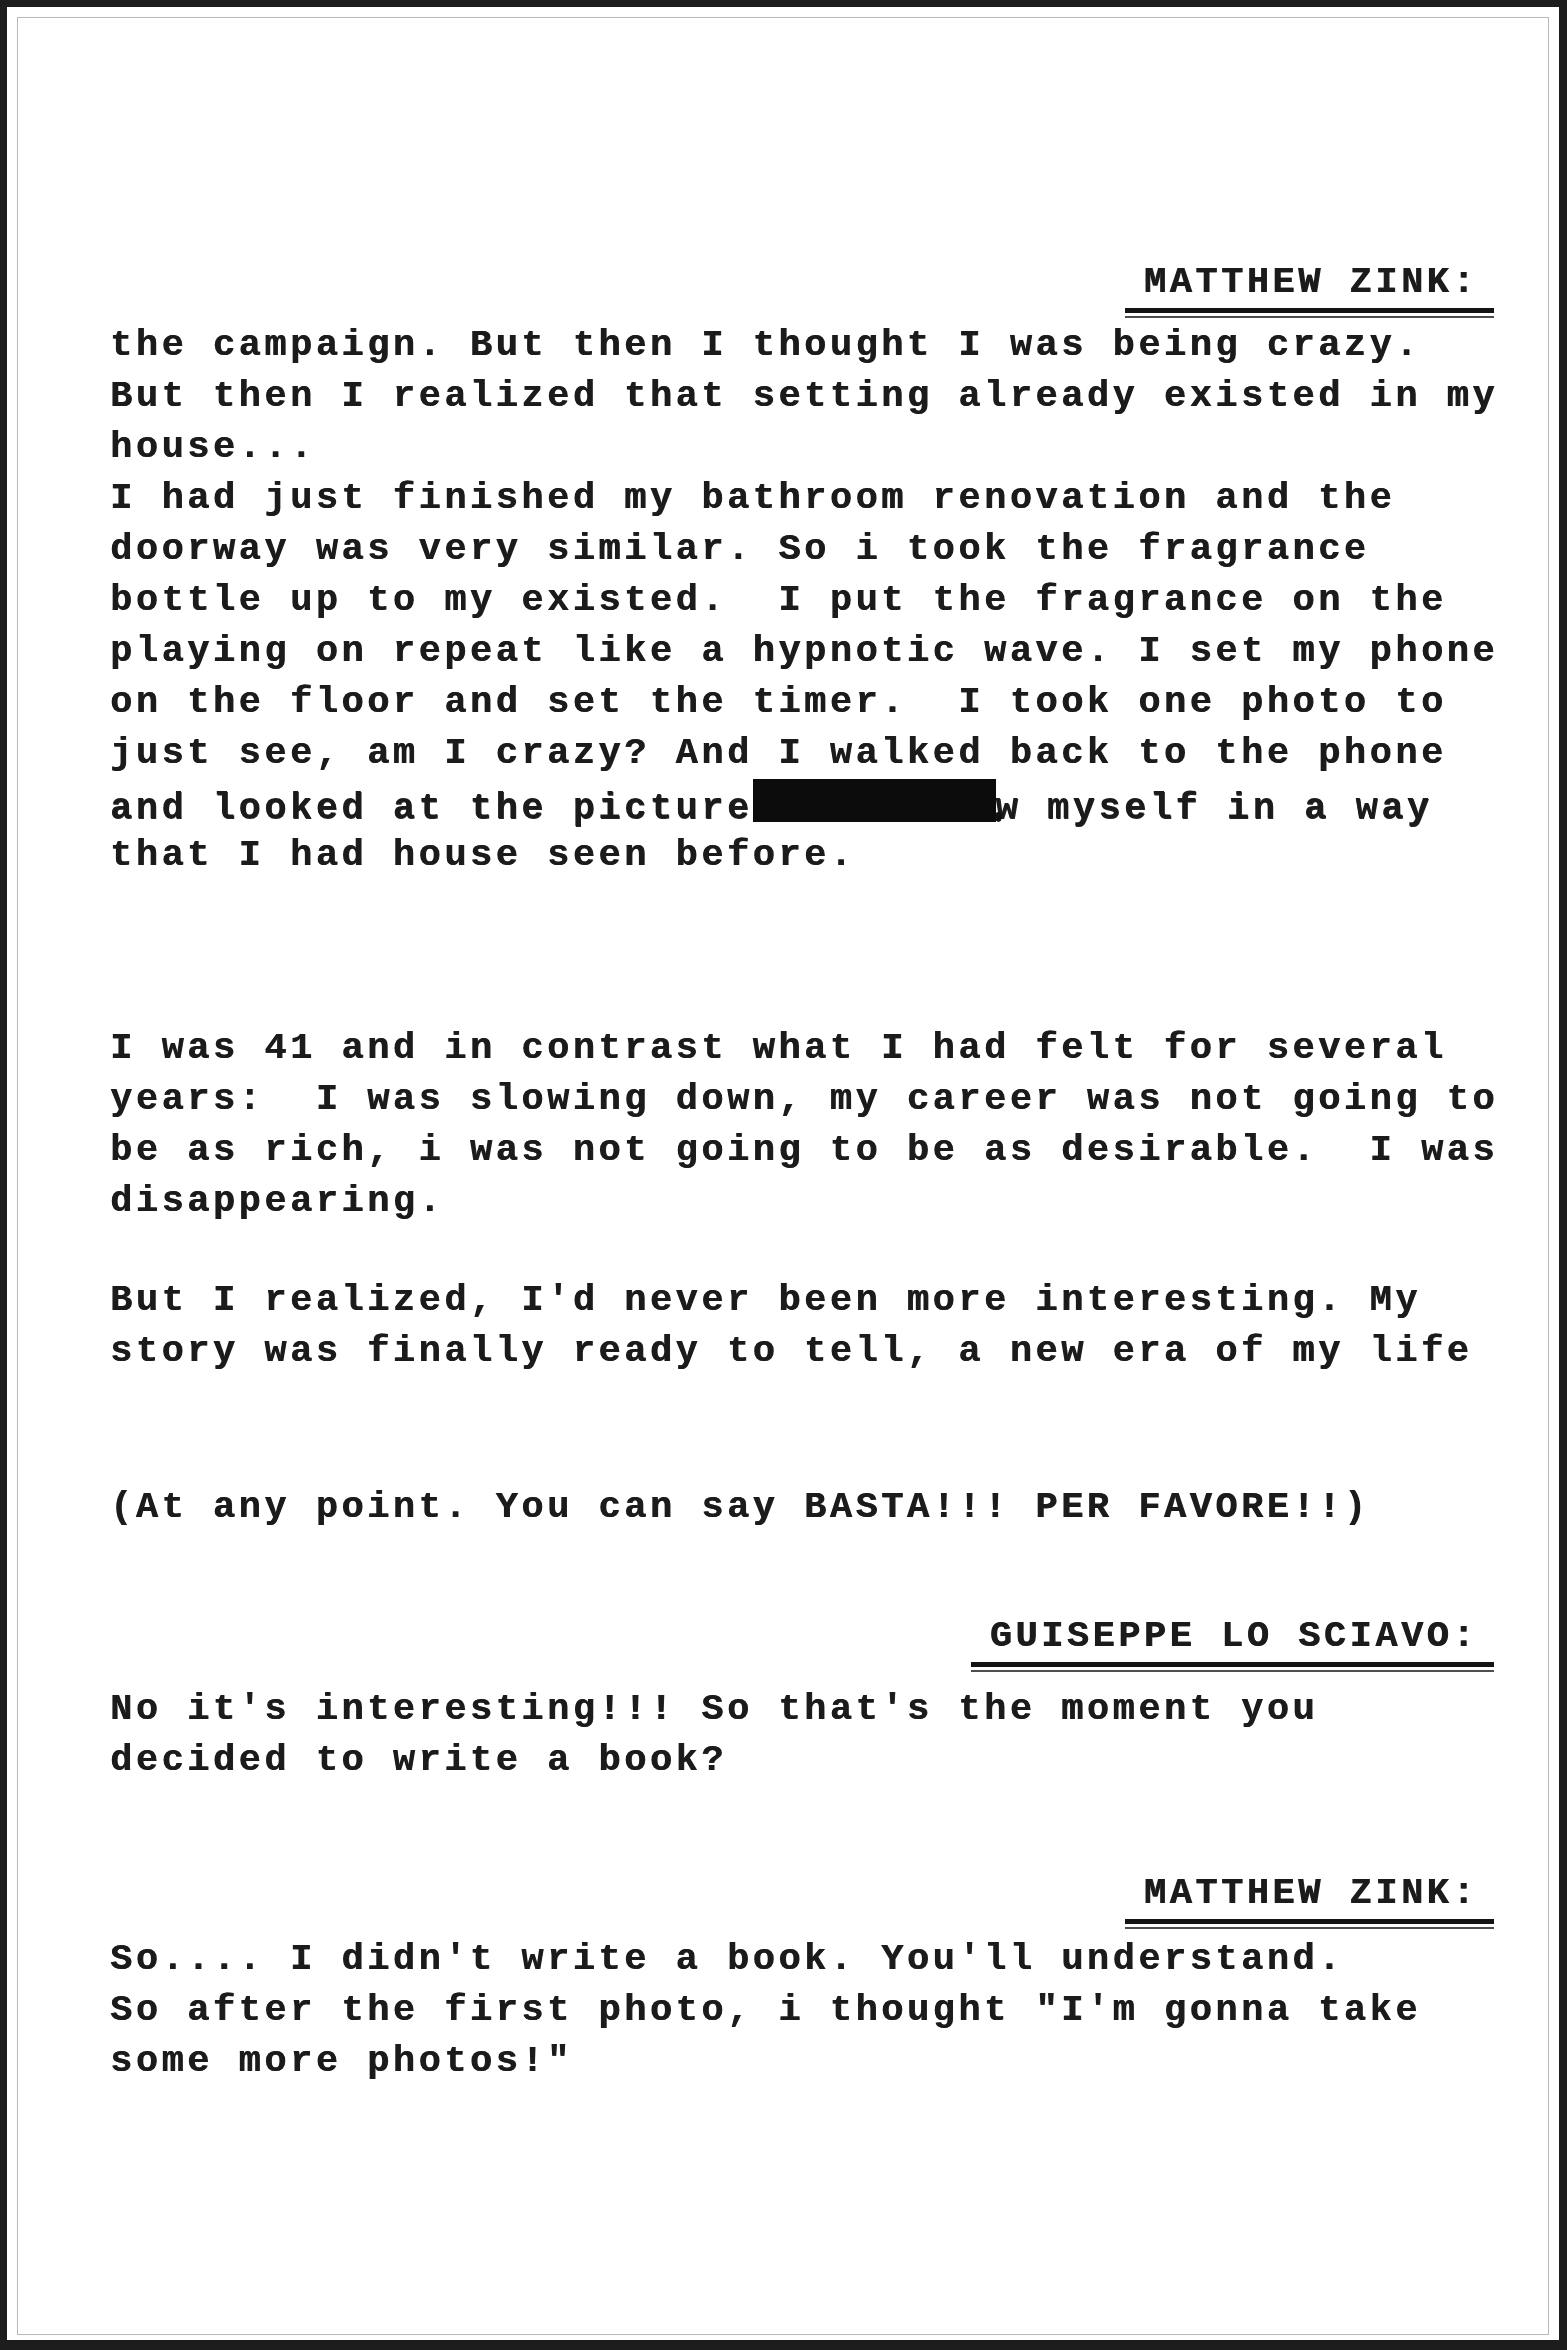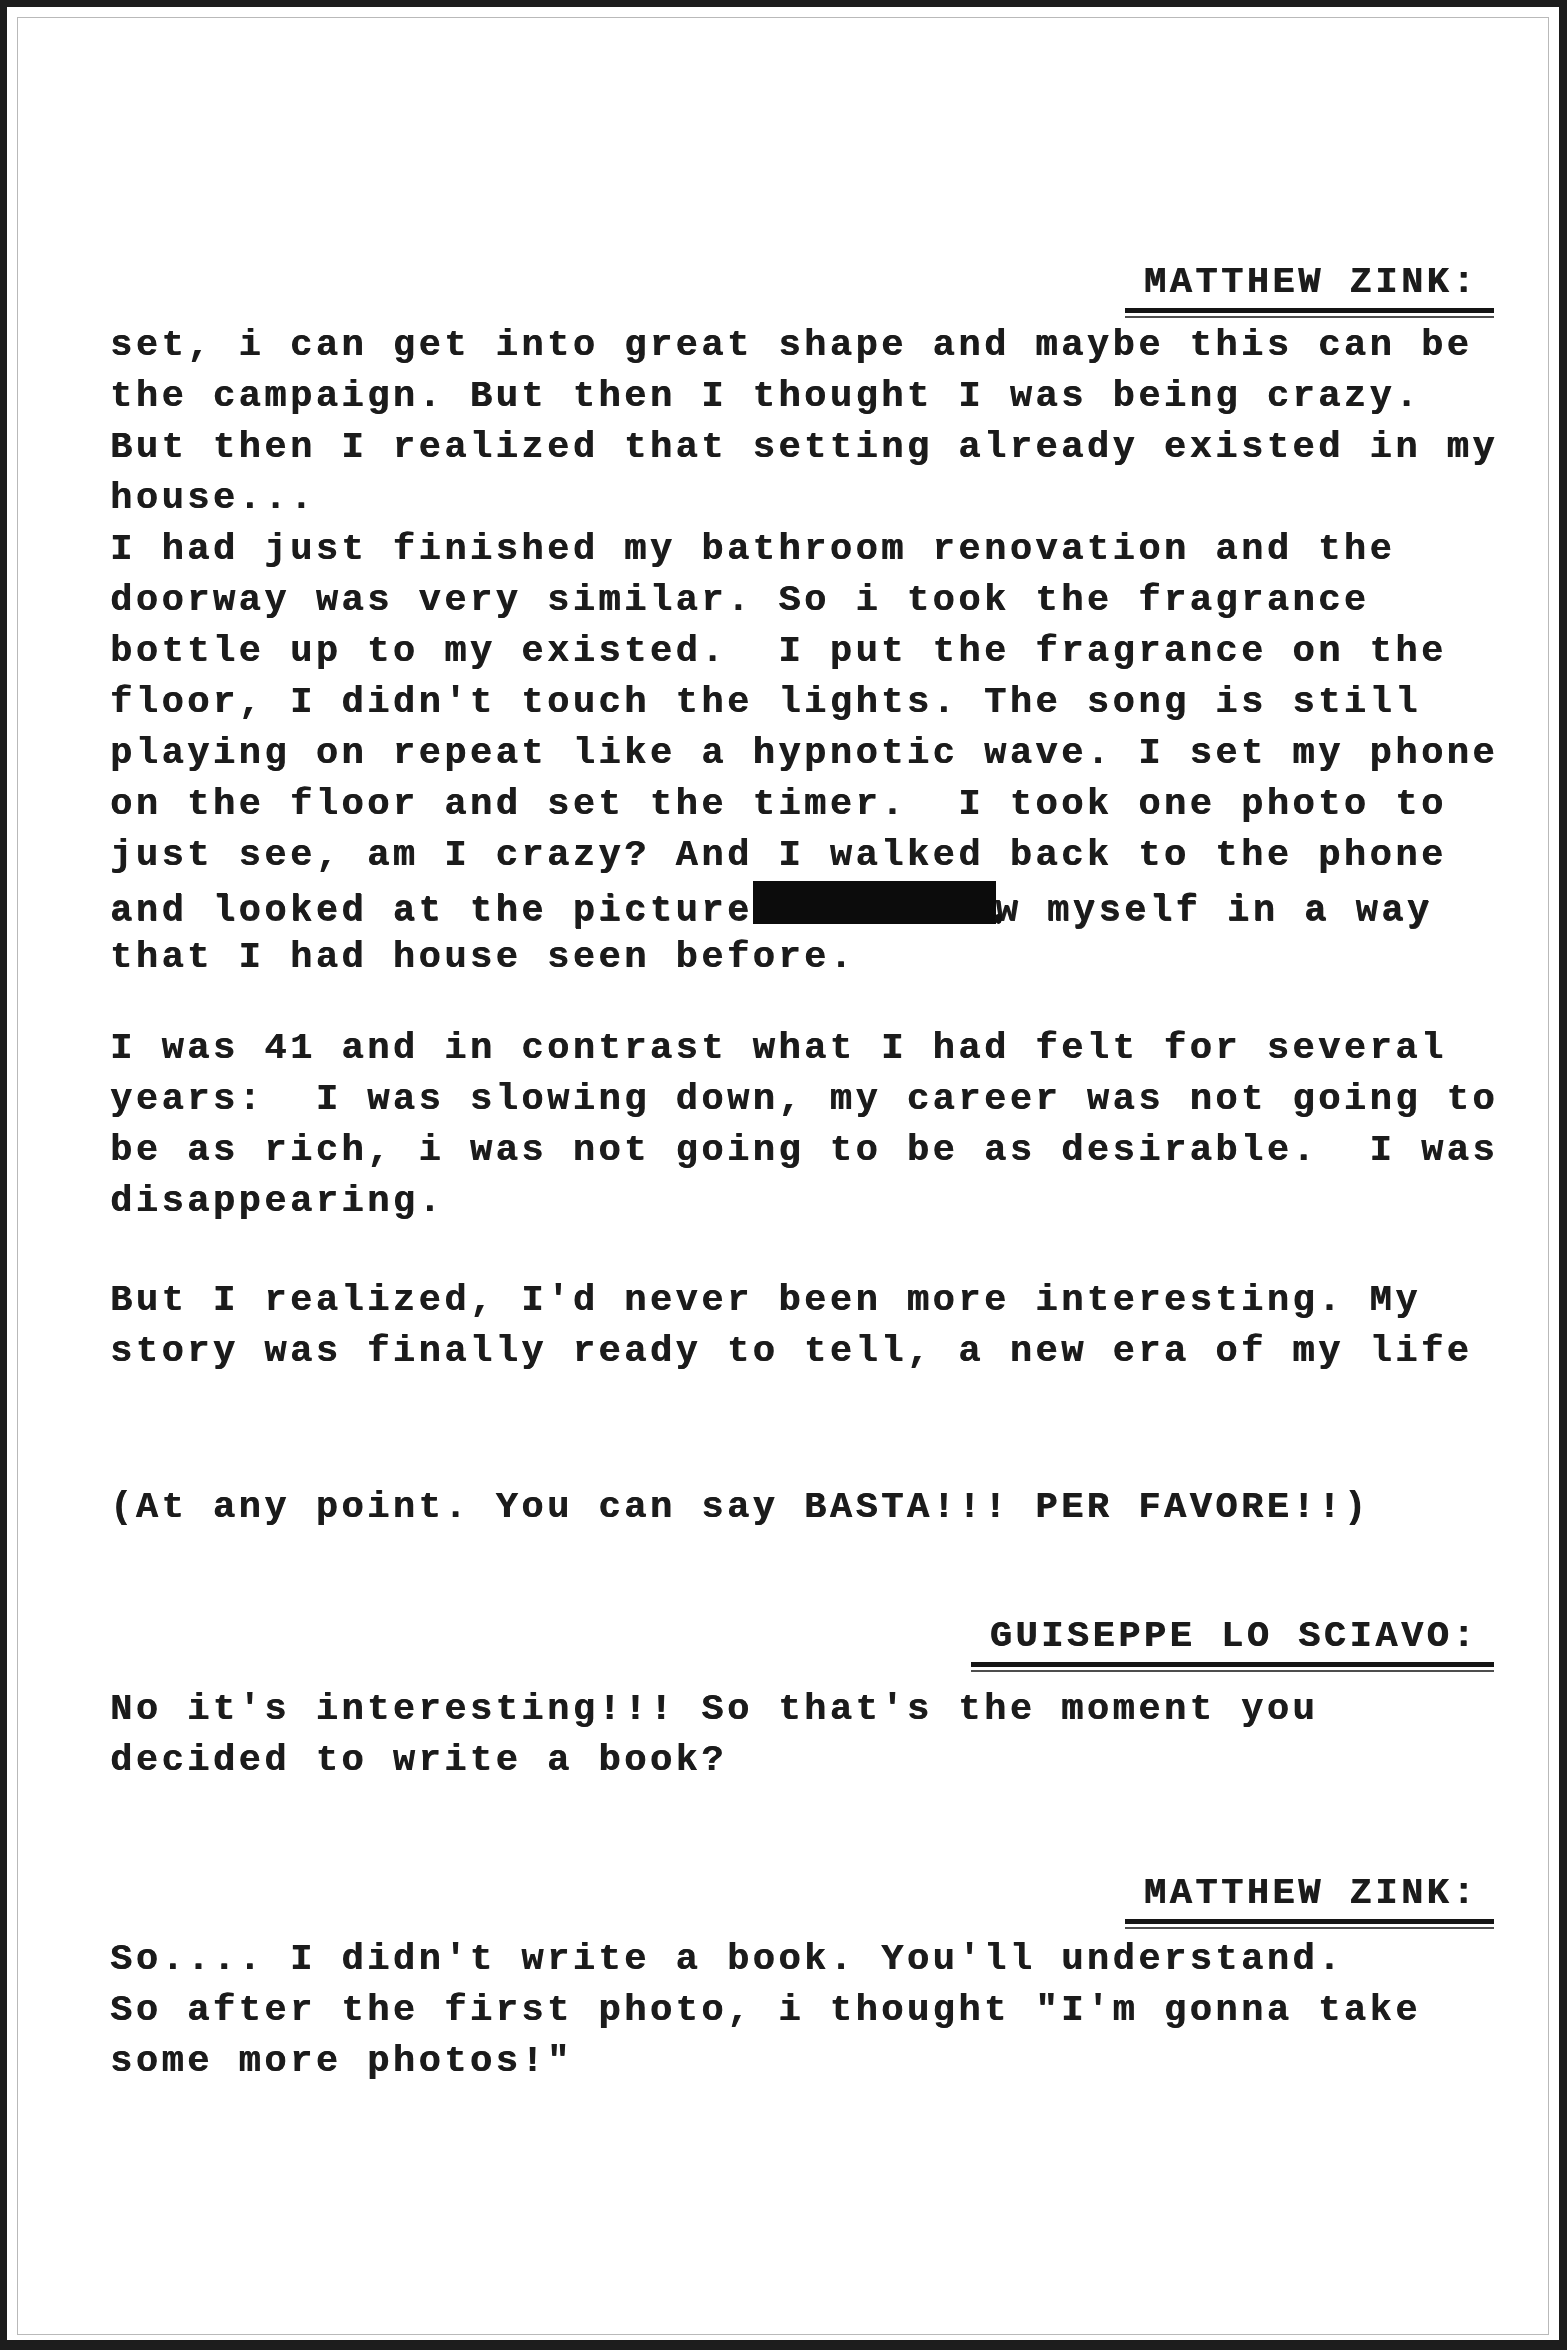--- a/index.html
+++ b/index.html
@@ -99,28 +99,26 @@
 <div class="page">
   <div class="hairline"></div>
 
   <div class="content">
 
     <div class="block heading" id="heading1">
       <span class="ht">MATTHEW ZINK:</span>
     </div>
 
     <div class="block" id="para1">
-      <div class="line">set, i can get into great shape and maybe this can be</div>
       <div class="line">the campaign. But then I thought I was being crazy.</div>
       <div class="line">But then I realized that setting already existed in my</div>
       <div class="line">house...</div>
       <div class="line">I had just finished my bathroom renovation and the</div>
       <div class="line">doorway was very similar. So i took the fragrance</div>
       <div class="line">bottle up to my existed.  I put the fragrance on the</div>
-      <div class="line">floor, I didn't touch the lights. The song is still</div>
       <div class="line">playing on repeat like a hypnotic wave. I set my phone</div>
       <div class="line">on the floor and set the timer.  I took one photo to</div>
       <div class="line">just see, am I crazy? And I walked back to the phone</div>
       <div class="line"><span>and looked at the picture</span><span class="redaction"></span><span>w myself in a way</span></div>
       <div class="line">that I had house seen before.</div>
     </div>
 
     <div class="block" id="para2">
       <div class="line">I was 41 and in contrast what I had felt for several</div>
       <div class="line">years:  I was slowing down, my career was not going to</div>

